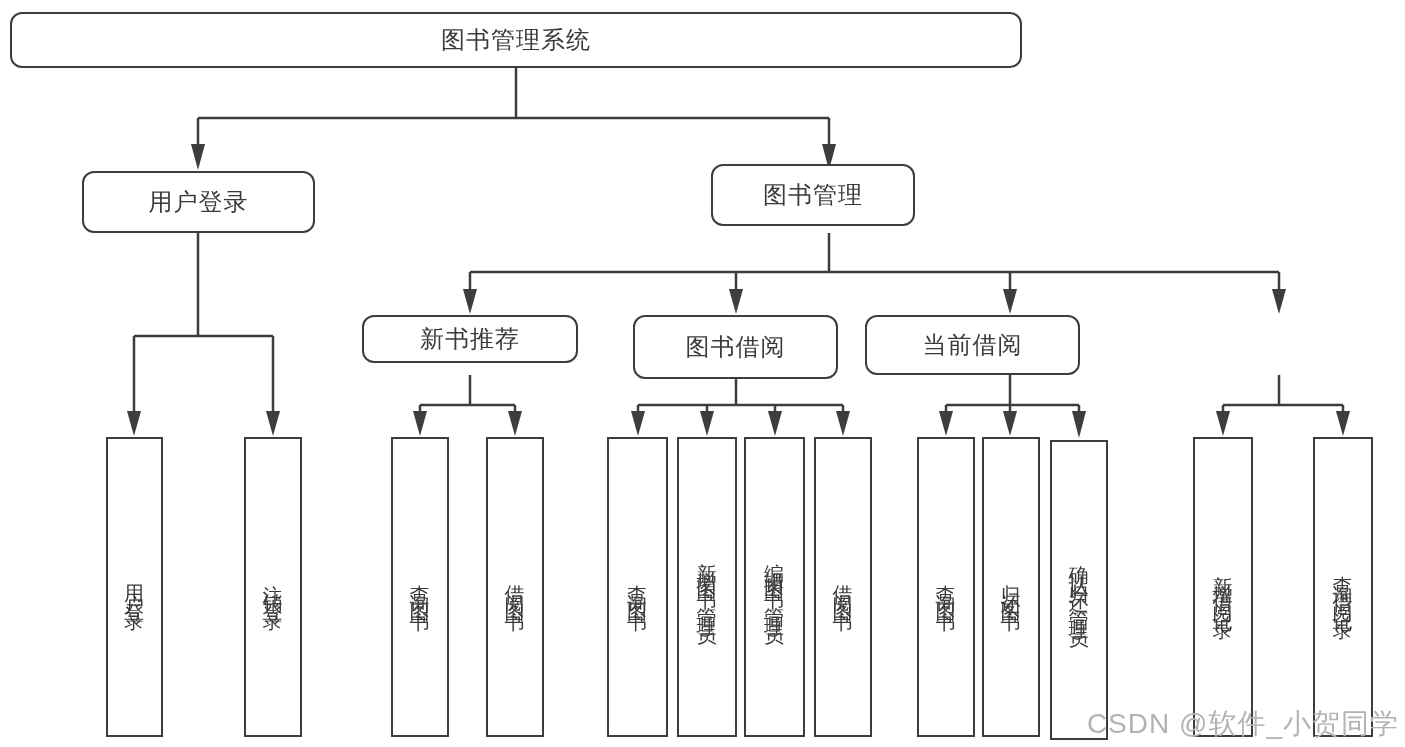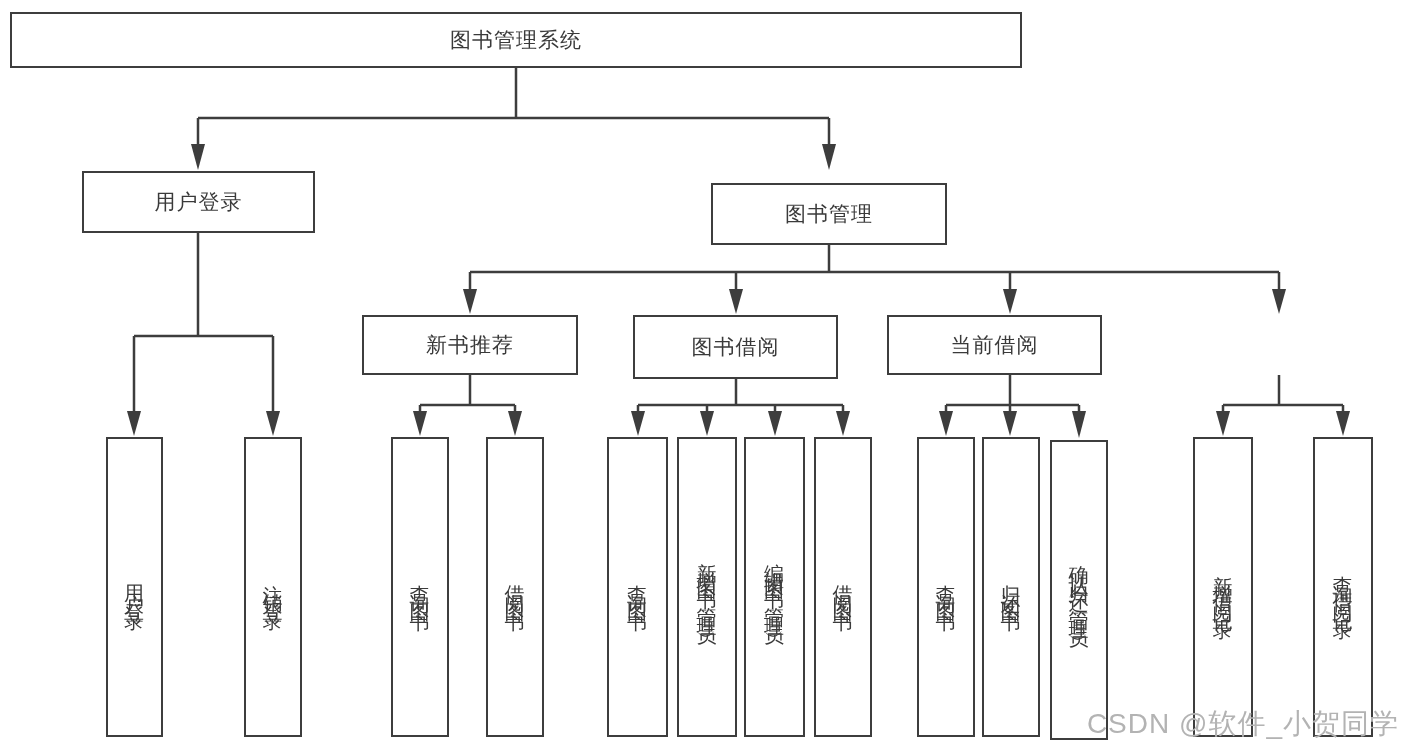--- a/index.html
+++ b/index.html
@@ -37,23 +37,24 @@
     position: absolute;
     border: 2.5px solid var(--box-border);
     background: #ffffff;
     color: var(--text);
     display: flex;
     align-items: center;
     justify-content: center;
     z-index: 2;
   }
   .hnode {
-    font-size: 21px;
+    font-size: 24px;
     letter-spacing: 1px;
     white-space: nowrap;
+    border-radius: 12px;
   }
   .vnode { font-size: 20px; }
   .vnode .vtext {
     writing-mode: vertical-rl;
     text-orientation: mixed;
     letter-spacing: 9px;
     line-height: 1;
     white-space: nowrap;
   }
   .watermark {
@@ -104,25 +105,25 @@
     <polygon class="ahead" points="1072,411 1086,411 1079,438"></polygon>
 
     <path class="cline" d="M1279,375 V405 M1223,405 H1343 M1223,405 V414 M1343,405 V414"></path>
     <polygon class="ahead" points="1216,411 1230,411 1223,436"></polygon>
     <polygon class="ahead" points="1336,411 1350,411 1343,436"></polygon>
   </svg>
 
   <div class="node hnode" style="left:10px; top:12px; width:1012px; height:56px;">图书管理系统</div>
 
   <div class="node hnode" style="left:82px; top:171px; width:233px; height:62px;">用户登录</div>
-  <div class="node hnode" style="left:711px; top:183px; width:236px; height:62px;">图书管理</div>
+  <div class="node hnode" style="left:711px; top:164px; width:204px; height:62px;">图书管理</div>
 
-  <div class="node hnode" style="left:362px; top:315px; width:216px; height:60px;text-align:center;">新书推荐</div>
+  <div class="node hnode" style="left:362px; top:315px; width:216px; height:48px;text-align:center;">新书推荐</div>
   <div class="node hnode" style="left:633px; top:315px; width:205px; height:64px;">图书借阅</div>
-  <div class="node hnode" style="left:887px; top:315px; width:215px; height:60px;">当前借阅</div>
+  <div class="node hnode" style="left:865px; top:315px; width:215px; height:60px;">当前借阅</div>
 
   <div class="node vnode" style="left:106px; top:437px; width:57px; height:300px;">
     <span class="vtext">用户登录</span>
   </div>
   <div class="node vnode" style="left:244px; top:437px; width:58px; height:300px;">
     <span class="vtext">注销登录</span>
   </div>
 
   <div class="node vnode" style="left:391px; top:437px; width:58px; height:300px;">
     <span class="vtext">查询图书</span>

